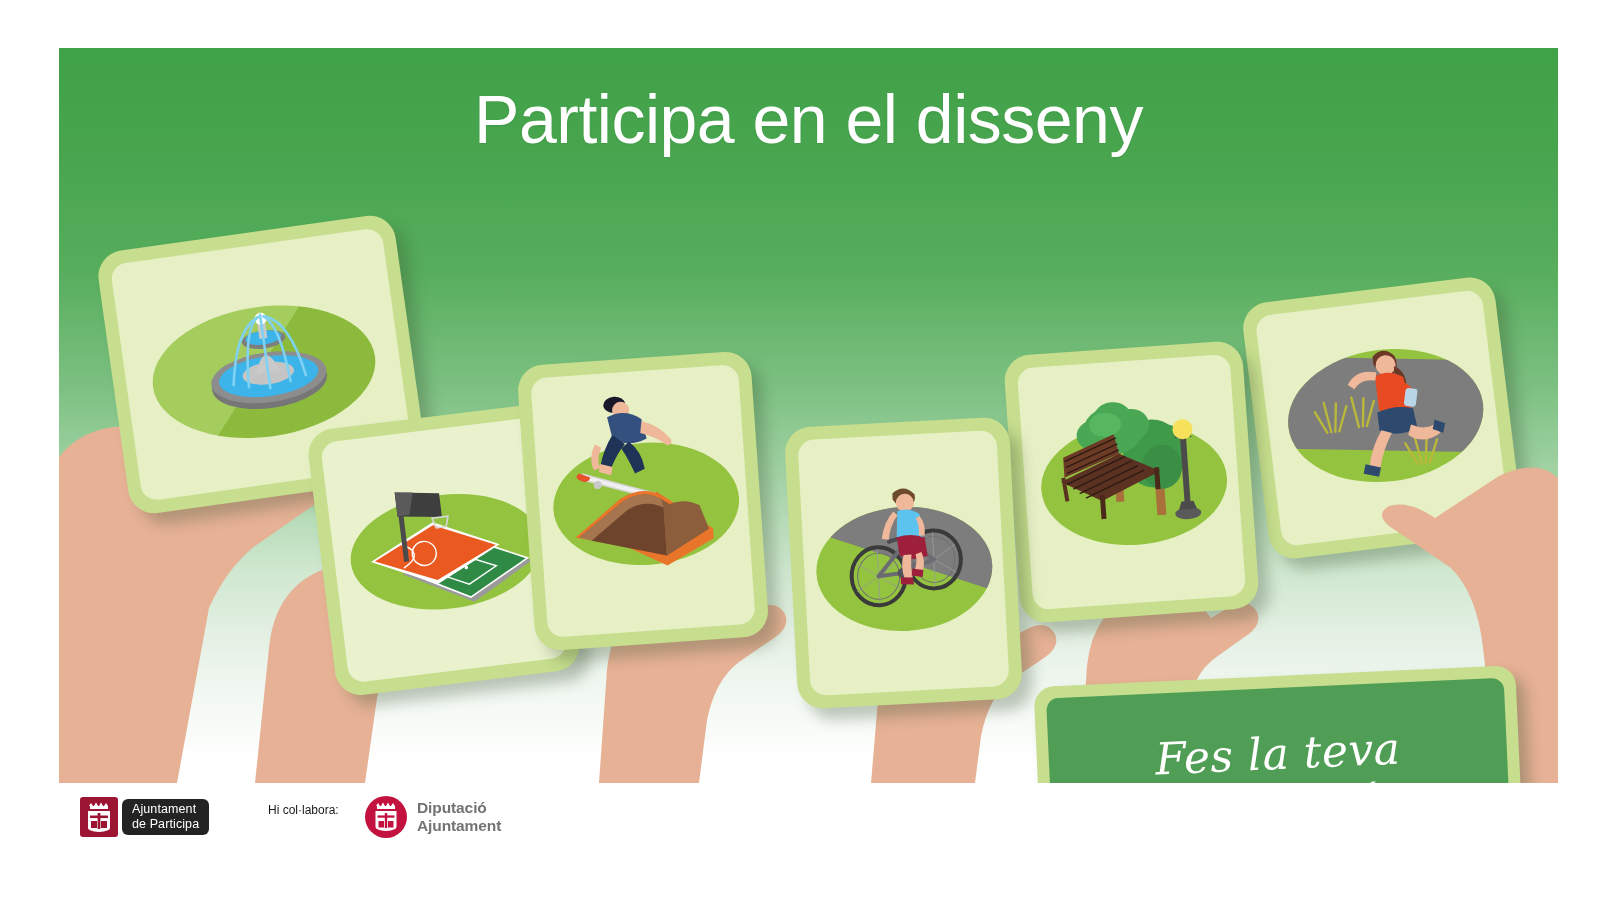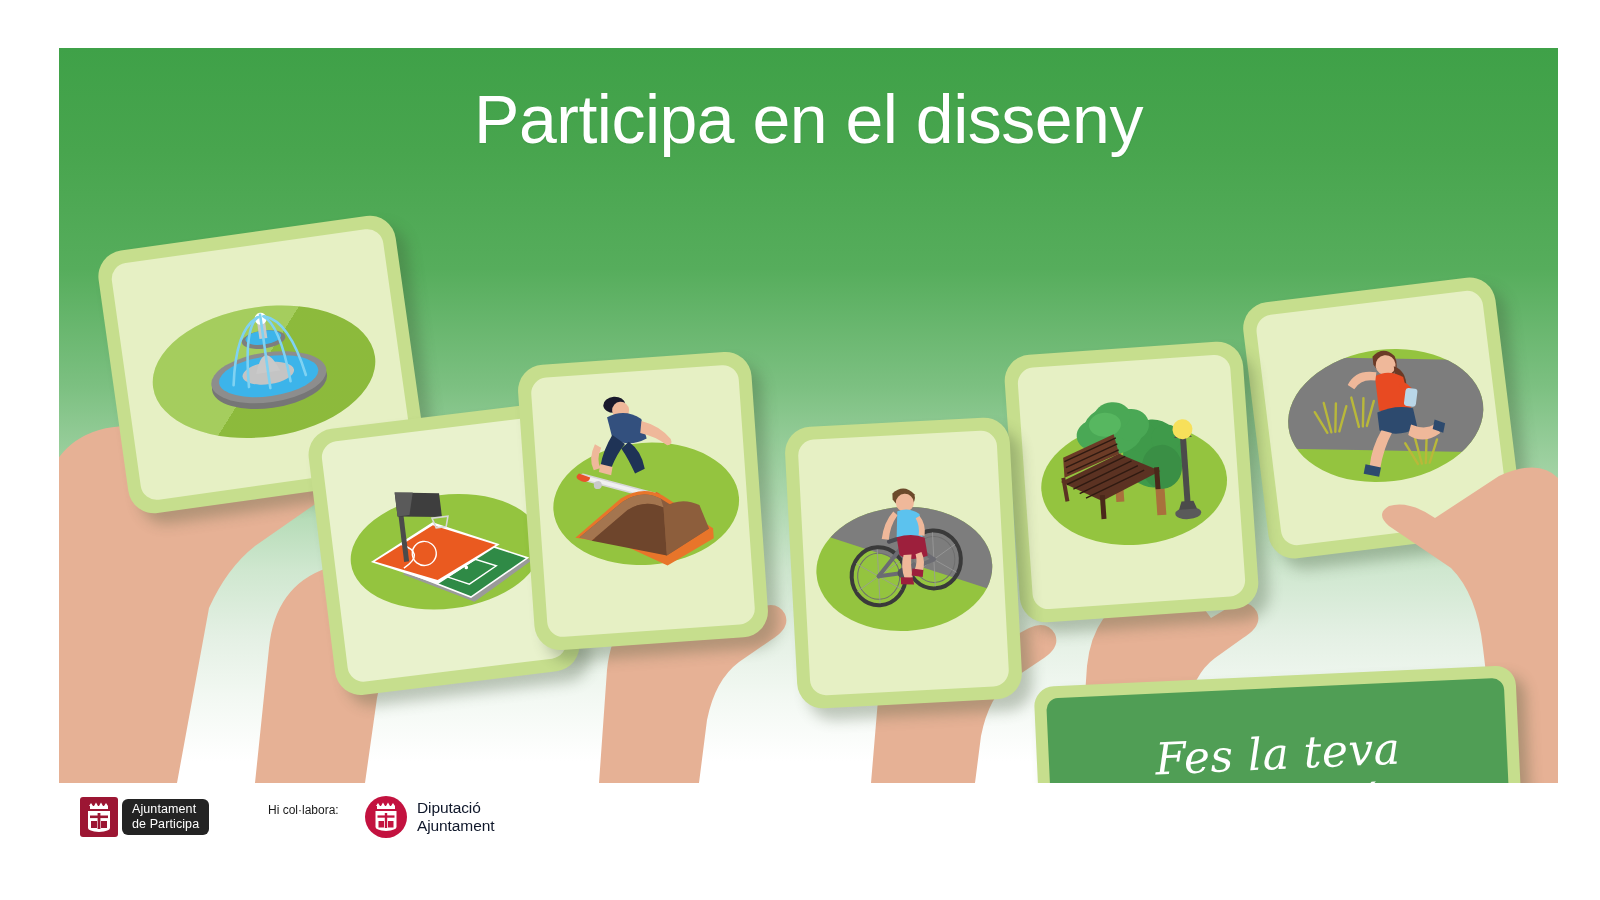--- a/index.html
+++ b/index.html
@@ -48,21 +48,21 @@
       display:flex;flex-direction:column;justify-content:center;padding:0 10px;}
   .sab-name span{color:#fff;font-size:12.5px;line-height:1.22;font-weight:400;
       white-space:nowrap;letter-spacing:.1px;}
 
   #collab{position:absolute;left:268px;top:20px;font-size:12px;color:#1a1a1a;}
 
   #logo-dipu{position:absolute;left:365px;top:10px;display:flex;align-items:center;height:48px;}
   .dip-circle{width:42px;height:42px;border-radius:50%;background:#c3123f;
       display:flex;align-items:center;justify-content:center;}
   .dip-name{margin-left:10px;}
-  .dip-name span{display:block;color:#0f172a;font-size:15.5px;font-weight:400;
+  .dip-name span{display:block;color:#737373;font-size:15.5px;font-weight:700;
       line-height:1.18;letter-spacing:-.1px;}
 </style>
 </head>
 <body>
 
 <div id="banner">
 
   <svg style="position:absolute;left:0;top:0;width:1499px;height:735px;" viewBox="0 0 1499 735">
 
     <path d="M-20 735 L-20 470 Q-14 398 40 382 Q92 368 128 408 L196 452 Q228 430 252 432 Q270 436 262 452 L196 498 Q168 520 150 560 L118 735 Z" fill="#e6b195"></path>

